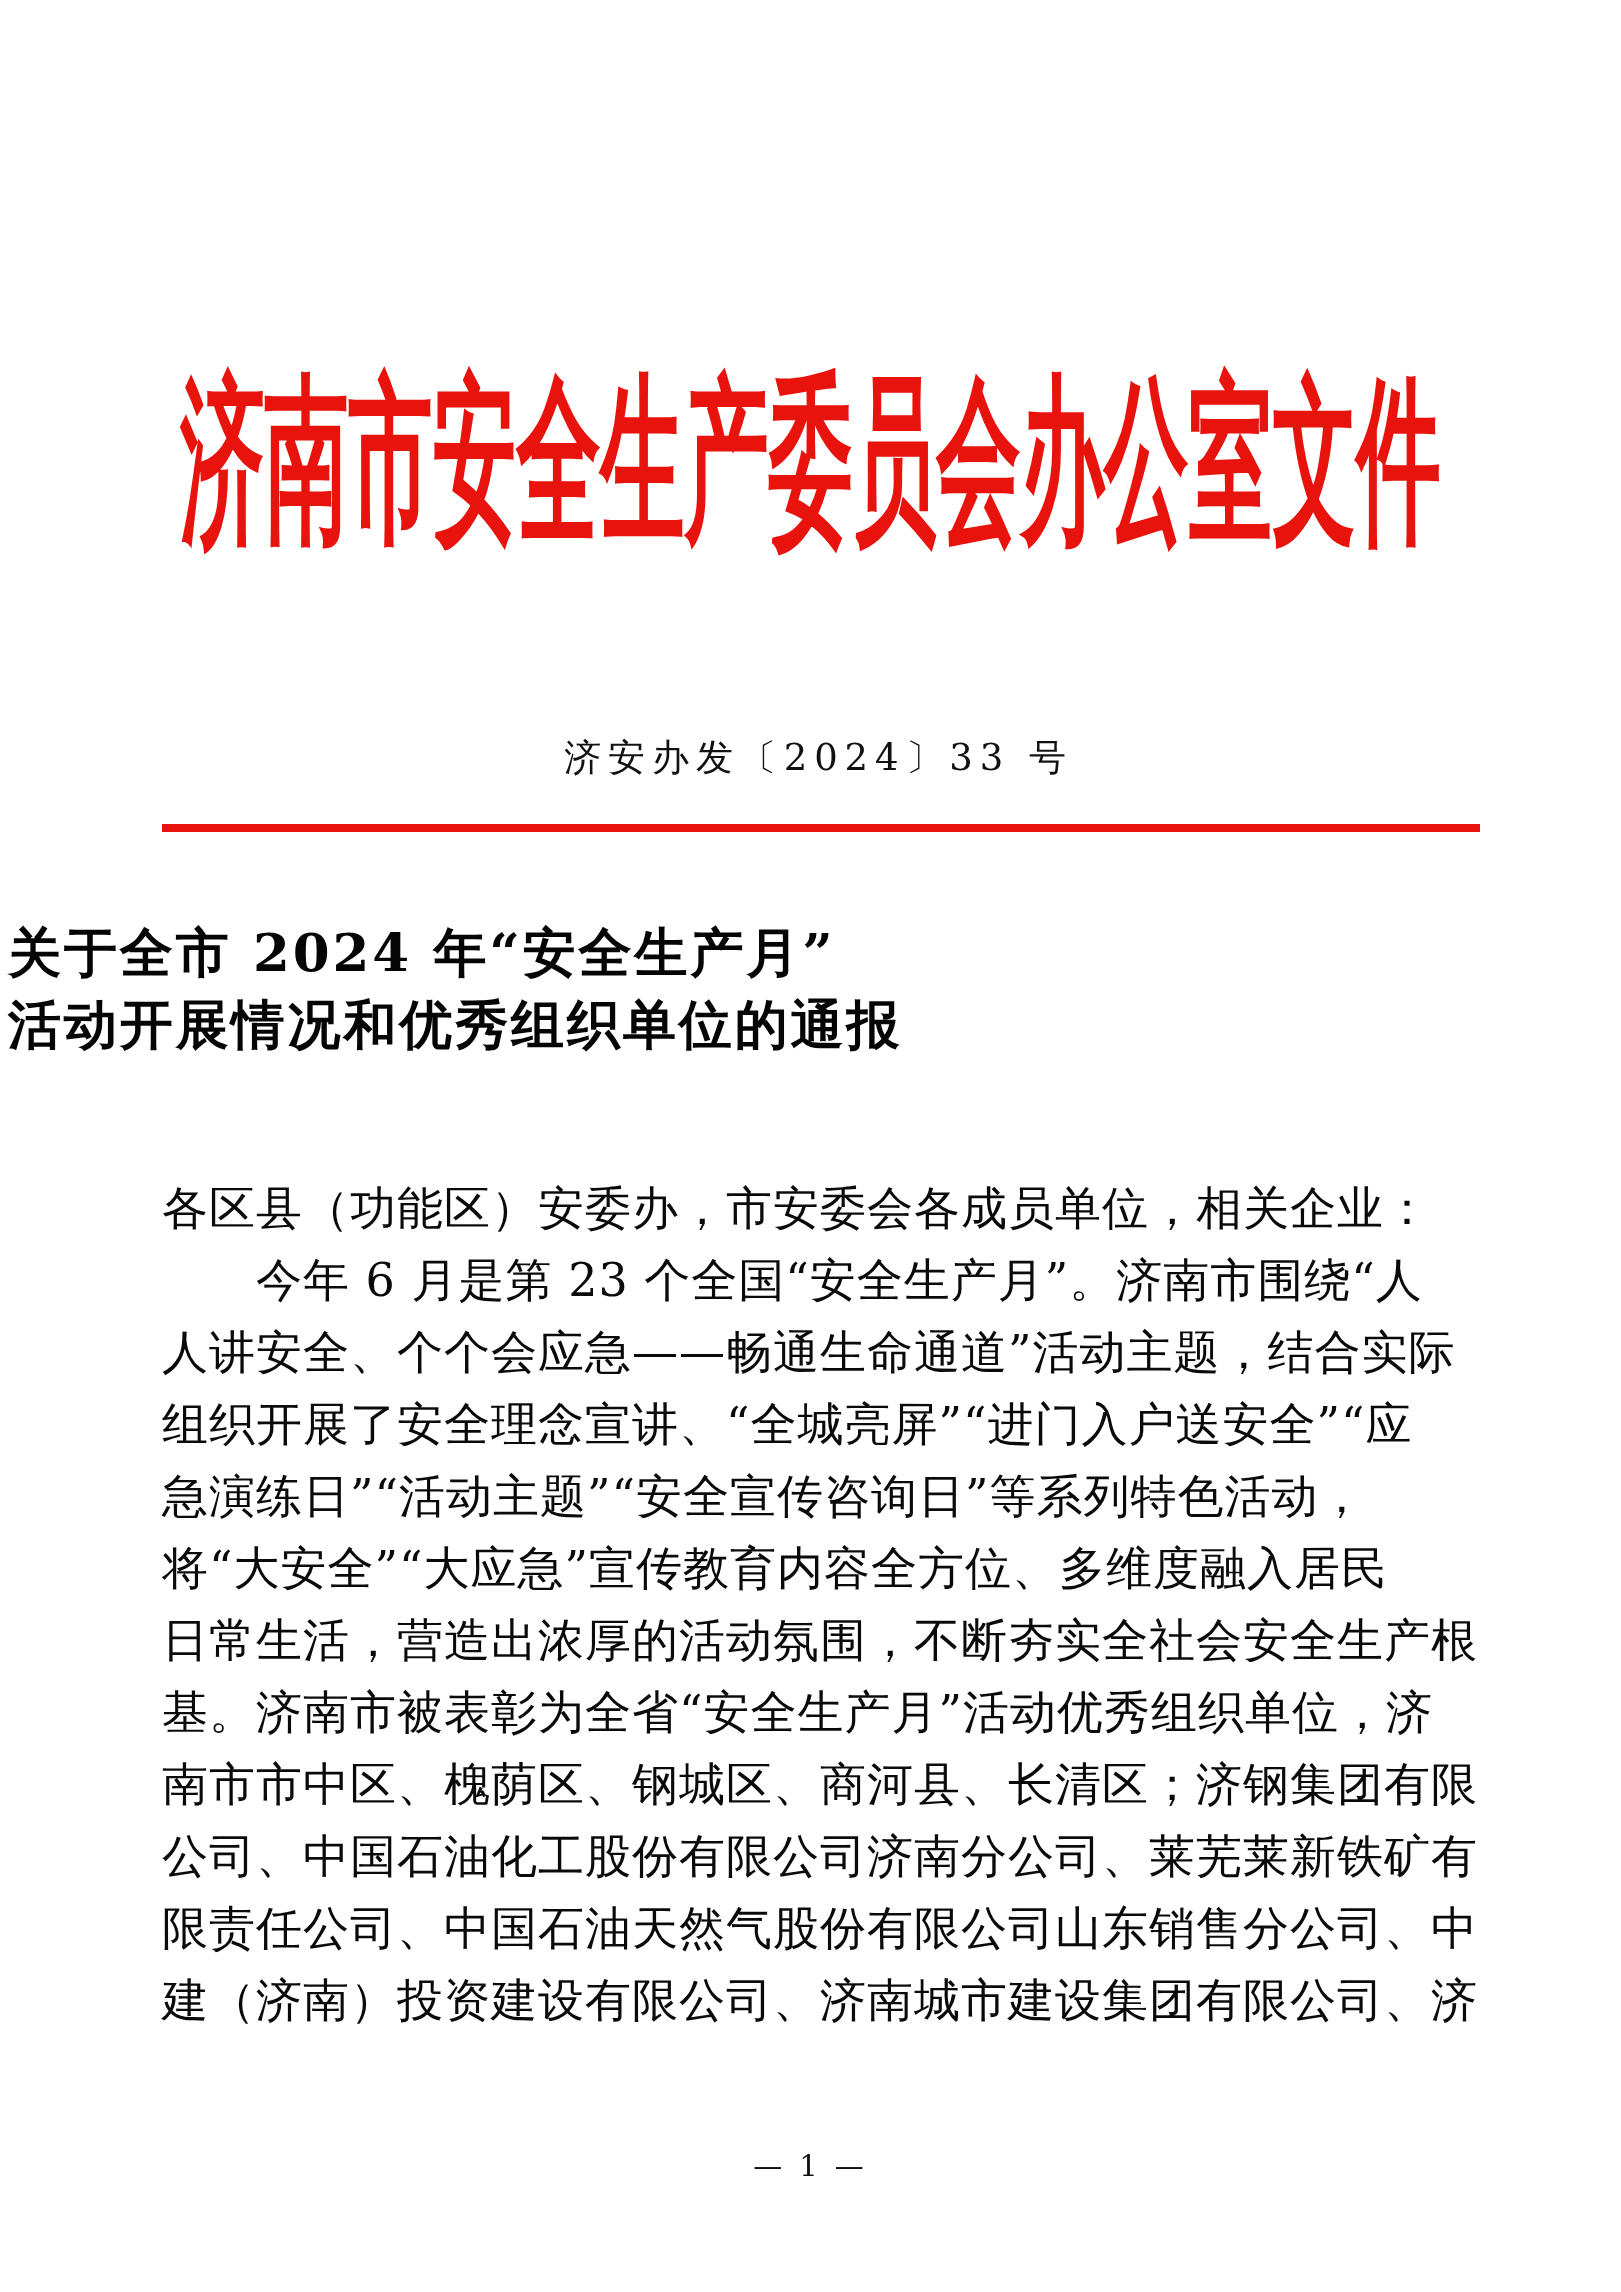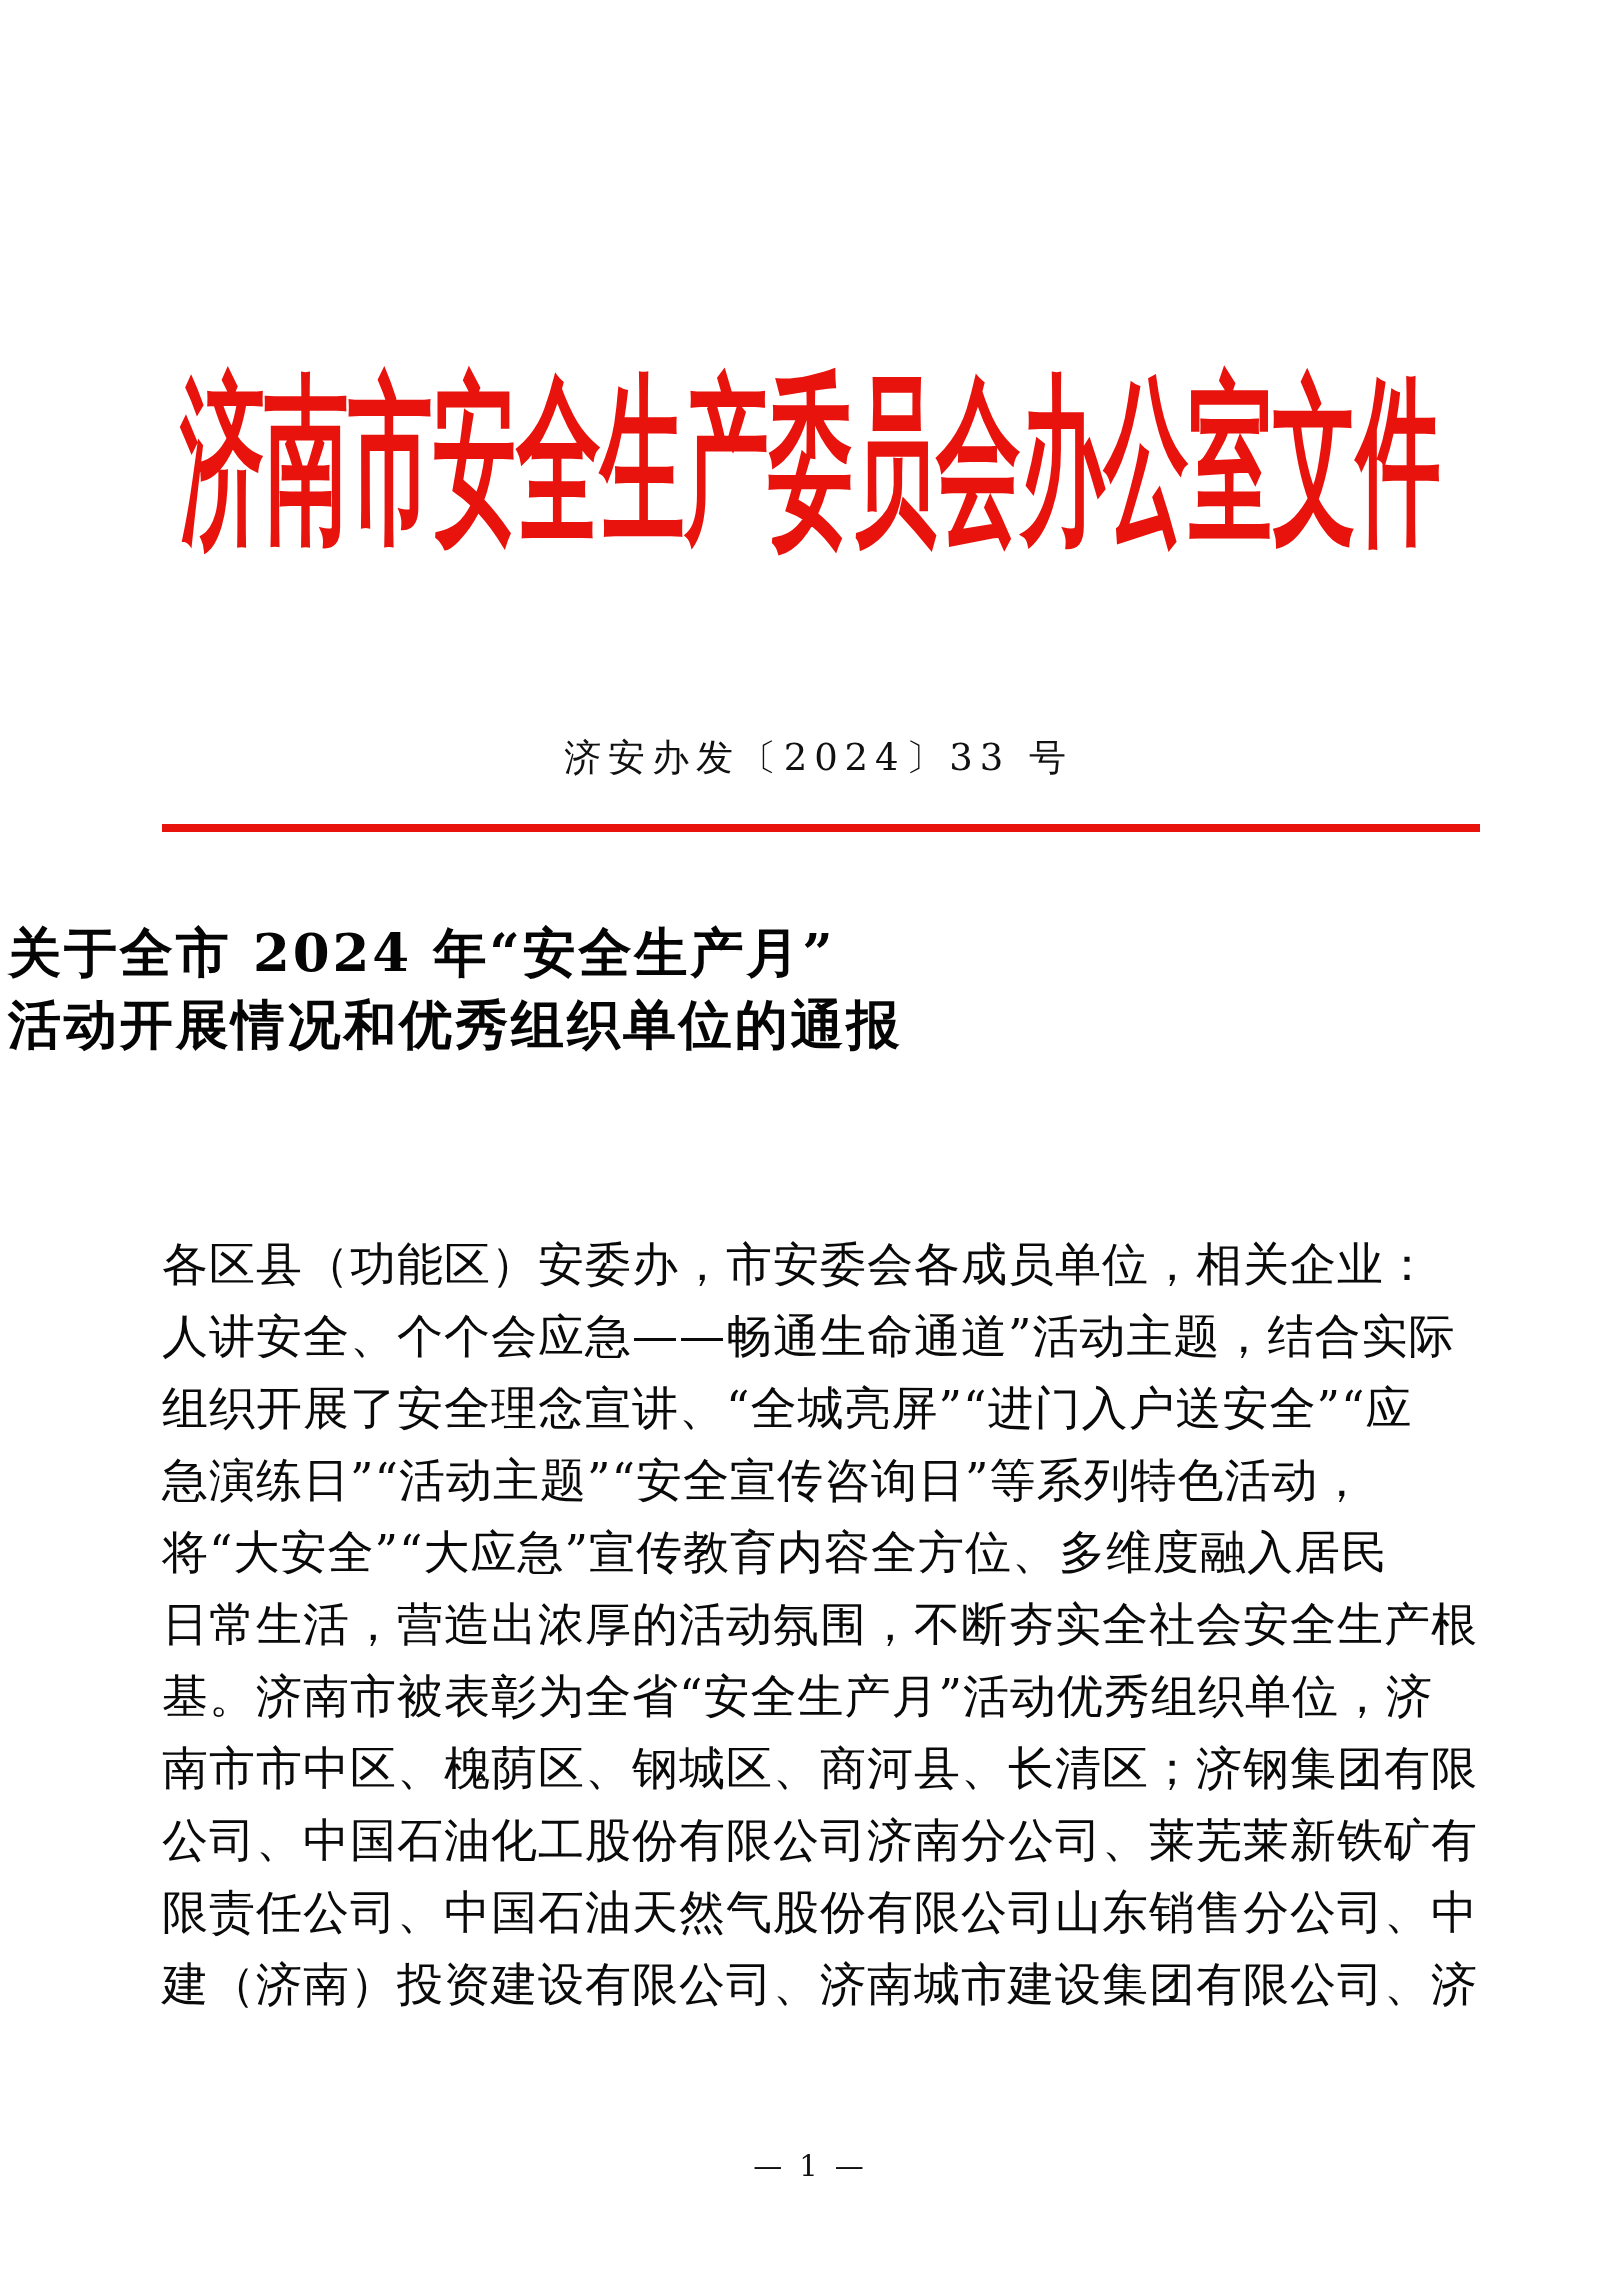--- a/index.html
+++ b/index.html
@@ -70,21 +70,21 @@
     letter-spacing: 2.9px;
     color: #050505;
     line-height: 1;
     font-family: "DejaVu Serif", "Liberation Serif", serif;
   }
   .doc-title.line1 { top: 910px; }
   .doc-title.line2 { top: 982px; }
   
   .body-block {
     position: absolute;
-    top: 1212px;
+    top: 1156px;
     left: 162px;
     width: 1304px;
     font-size: 46px;
     line-height: 72px;
     letter-spacing: 1px;
     color: #0a0a0a;
     font-family: "DejaVu Serif", "Liberation Serif", serif;
   }
   .body-line {
     height: 72px;
@@ -124,20 +124,23 @@
 
   <div class="doc-title line1">关于全市 2024 年“安全生产月”</div>
   <div class="doc-title line2">活动开展情况和优秀组织单位的通报</div>
 
   <div class="body-block">
 
     <div class="body-line">
       <span>各区县（功能区）安委办，市安委会各成员单位，相关企业：</span>
     </div>
 
+    <div class="body-line indent">
+      <span>今年 6 月是第 23 个全国“安全生产月”。济南市围绕“人</span>
+    </div>
 
     <div class="body-line">
       <span>人讲安全、个个会应急——畅通生命通道”活动主题，结合实际</span>
     </div>
 
     <div class="body-line">
       <span>组织开展了安全理念宣讲、“全城亮屏”“进门入户送安全”“应</span>
     </div>
 
     <div class="body-line">

